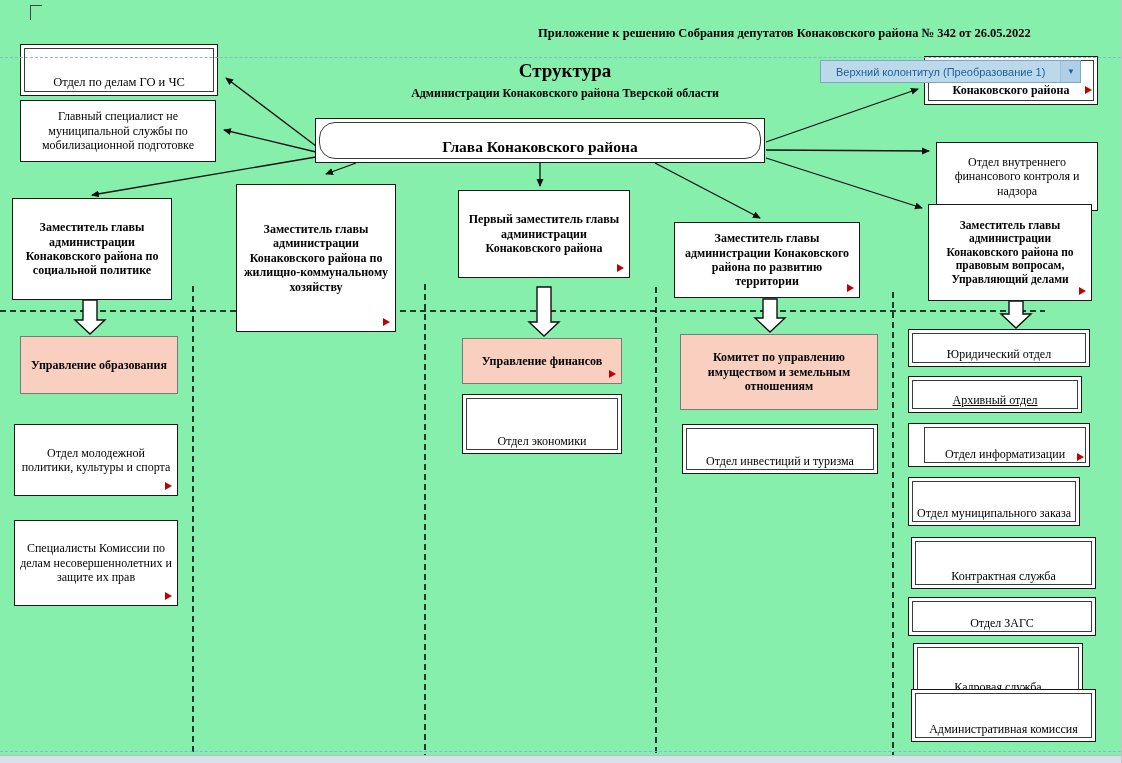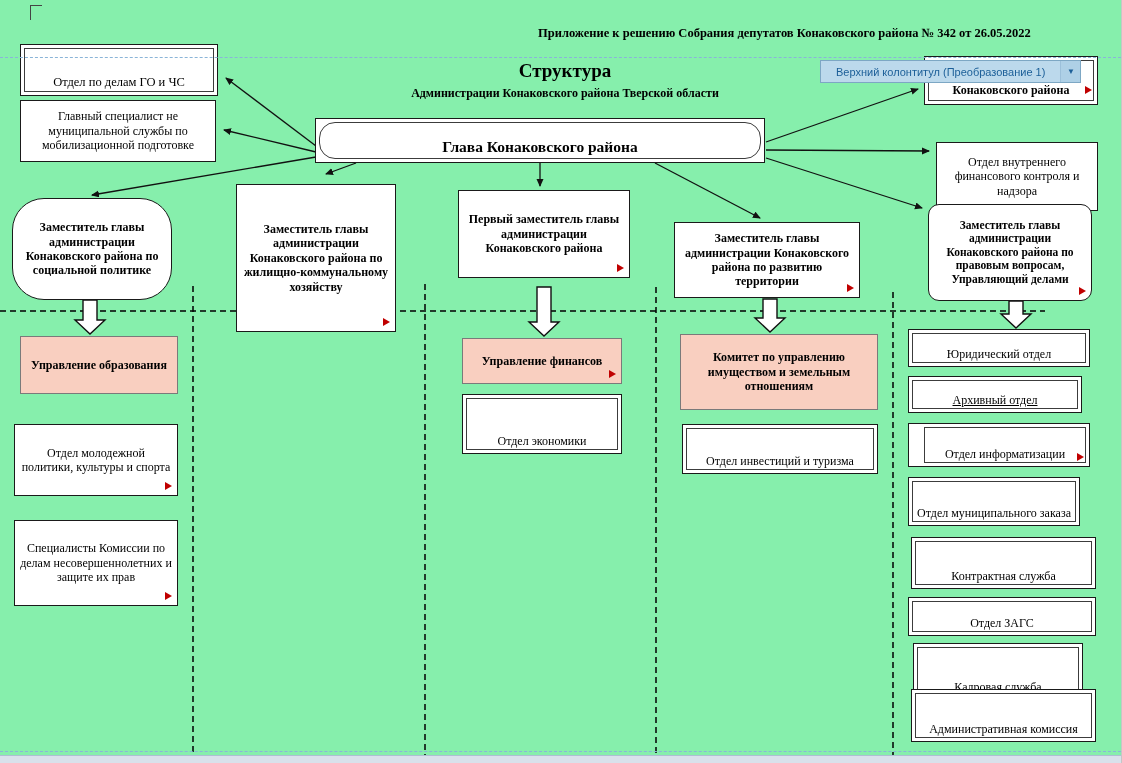--- a/index.html
+++ b/index.html
@@ -87,21 +87,21 @@
       <span>Отдел по делам ГО и ЧС</span>
     </div>
   </div>
 
   <div class="box" style="left:20px;top:100px;width:196px;height:62px;">
     <div class="wrap">
       <span>Главный специалист не муниципальной службы по мобилизационной подготовке</span>
     </div>
   </div>
 
-  <div class="box bold" style="left:12px;top:198px;width:160px;height:102px;border-radius:32px;">
+  <div class="box bold" style="left:12px;top:198px;width:160px;height:102px;">
     <div class="wrap">
       <span>Заместитель главы администрации Конаковского района по социальной политике</span>
     </div>
   </div>
 
   <div class="box pink bold" style="left:20px;top:336px;width:158px;height:58px;">
     <div class="wrap">
       <span>Управление образования</span>
     </div>
   </div>
@@ -173,21 +173,21 @@
     </div>
     <span class="rmark" style="bottom:10px;"></span>
   </div>
 
   <div class="box" style="left:936px;top:130px;width:162px;height:69px;margin-top:12px;">
     <div class="wrap">
       <span>Отдел внутреннего финансового контроля и надзора</span>
     </div>
   </div>
 
-  <div class="box bold" style="left:928px;top:204px;width:164px;height:97px;border-radius:11px;">
+  <div class="box bold" style="left:928px;top:204px;width:164px;height:97px;">
     <div class="wrap" style="font-size:11.5px;line-height:1.18;">
       <span>Заместитель главы администрации Конаковского района по правовым вопросам, Управляющий делами</span>
     </div>
     <span class="rmark"></span>
   </div>
 
   <div class="box dbl" style="left:908px;top:329px;width:182px;height:38px;">
     <div class="wrap">
       <span>Юридический отдел</span>
     </div>

